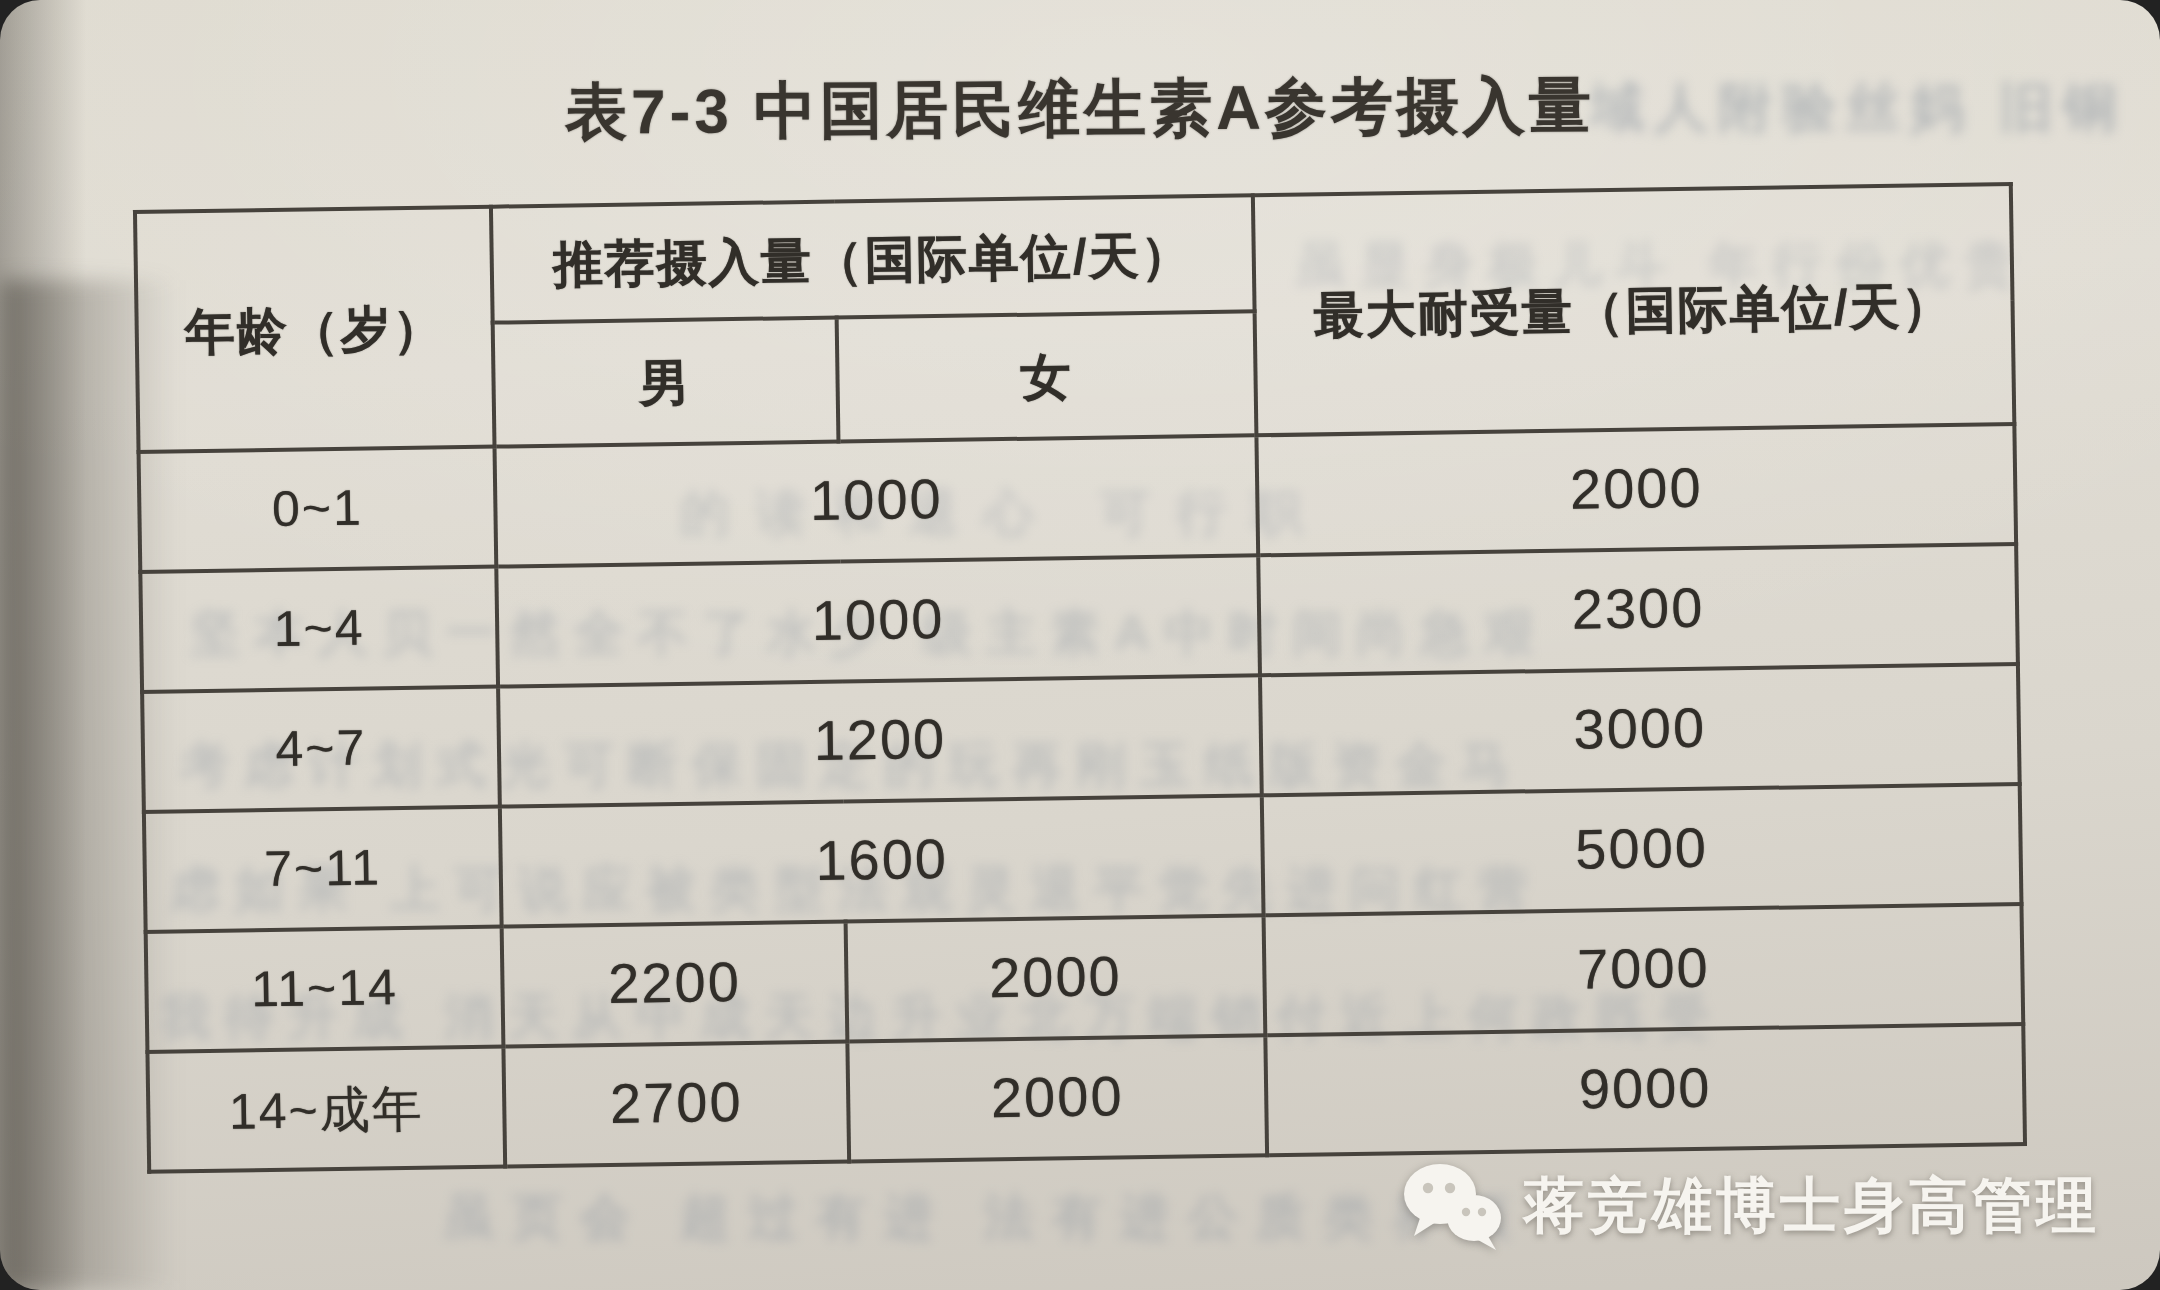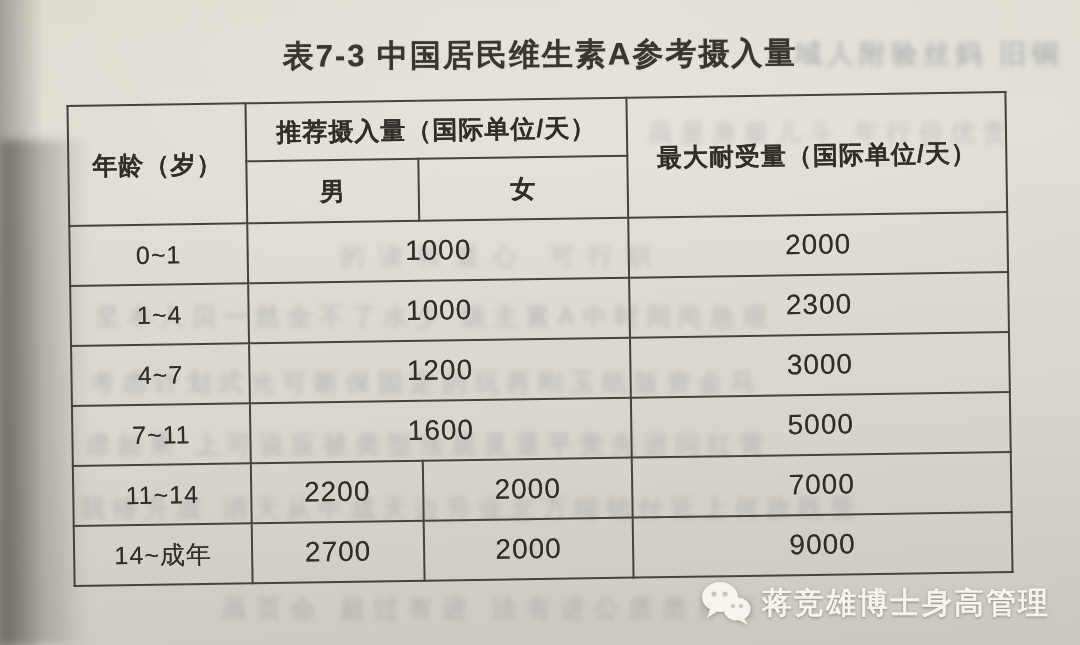--- a/index.html
+++ b/index.html
@@ -3,20 +3,21 @@
 <meta charset="utf-8">
 <style>
   html,body{margin:0;padding:0;background:#222;}
   .photo{
     position:relative;width:1080px;height:645px;overflow:hidden;
     font-family:"Liberation Sans","DejaVu Sans",sans-serif;
     background:
       radial-gradient(120% 90% at 52% 6%, rgba(255,255,255,.20), rgba(255,255,255,0) 55%),
       linear-gradient(to right, rgba(52,48,42,.38) 0%, rgba(52,48,42,0) 4%),
       linear-gradient(176deg,#dedacf 0%,#e1ddd4 28%,#dad6cd 62%,#cdc8bf 100%);
+    border-radius: 20px;
   }
   .left-shade{
     position:absolute;left:0;top:140px;bottom:0;width:88px;z-index:0;
     background:linear-gradient(to right, rgba(70,66,58,.52), rgba(70,66,58,0));
     filter:blur(5px);
   }
   .page-title{
     position:absolute;left:72px;top:34px;width:936px;z-index:3;
     text-align:center;font-size:31px;font-weight:700;letter-spacing:2px;
     color:#39352f;transform:rotate(-0.4deg);

